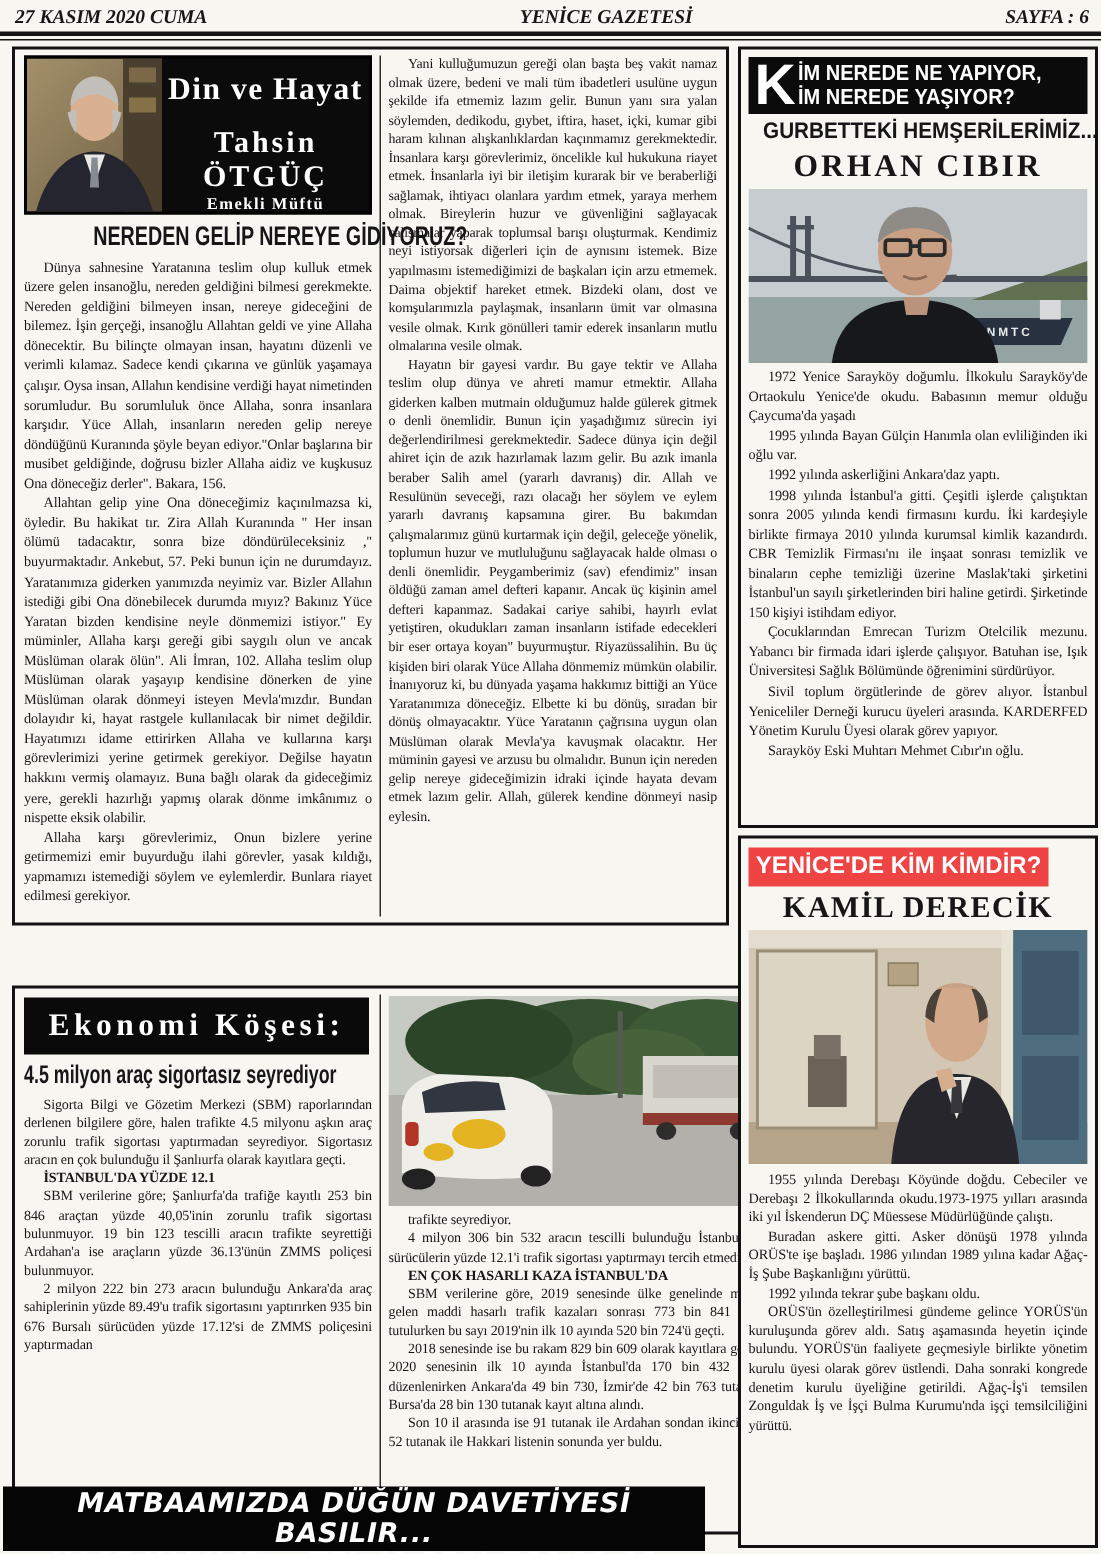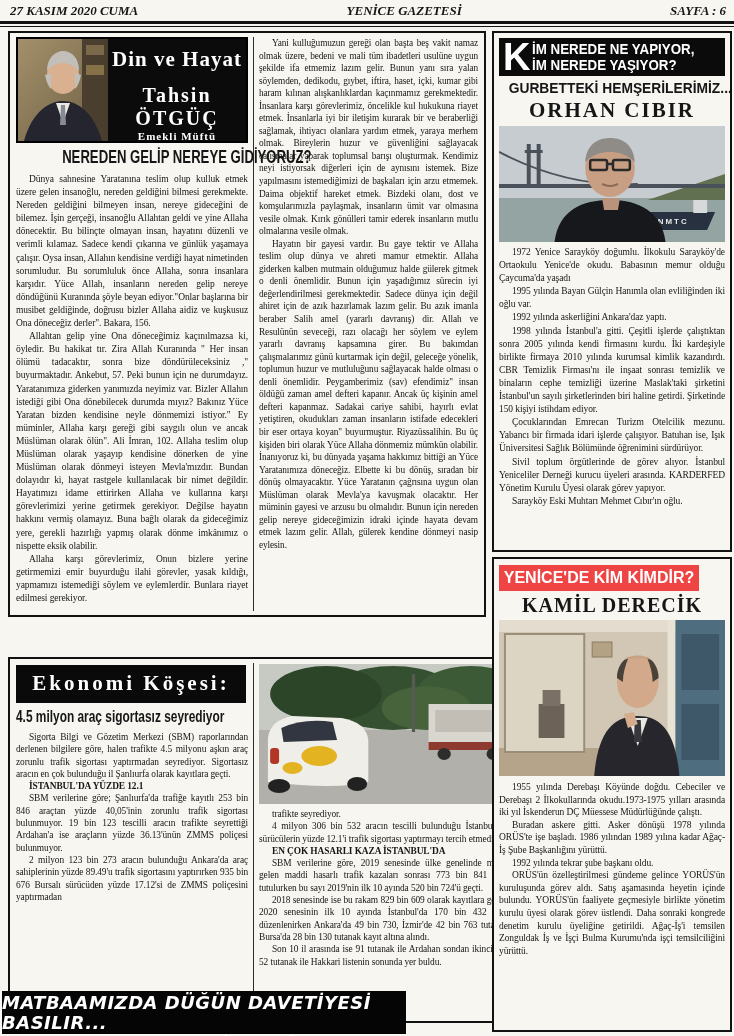--- a/index.html
+++ b/index.html
@@ -37,22 +37,22 @@
   .sub{font-weight:bold;}
   
   .eko-box{left:8px;top:622px;width:520px;height:366px;padding:4px 6px;margin-top:35px;}
   .eko-header{display:block;background:#0a0a0a;color:#fff;font-family:"Liberation Serif",serif;font-weight:bold;
               font-size:21px;letter-spacing:3px;padding:6px 8px 7px;margin:2px 2px 4px 0;text-align:center;}
   .eko-headline{display:inline-block;margin:0 0 4px;font-family:"Liberation Sans",sans-serif;font-weight:bold;
                 font-size:17px;white-space:nowrap;transform:scaleX(0.70);transform-origin:left;}
   .traffic-photo{width:100%;height:140px;margin:1px 0 4px;}
   .traffic-photo svg{display:block;width:100%;height:100%;}
   
-  .banner{position:absolute;left:2px;top:991px;width:404px;height:43px;background:#050505;color:#fff;
-          text-align:left;font-family:"DejaVu Sans",sans-serif;font-weight:bold;font-style:italic;
+  .banner{position:absolute;left:2px;top:991px;width:468px;height:43px;background:#050505;color:#fff;
+          text-align:center;font-family:"DejaVu Sans",sans-serif;font-weight:bold;font-style:italic;
           font-size:18px;line-height:20px;padding-top:2px;box-sizing:border-box;letter-spacing:0.5px;}
   
   .orhan-box{left:492px;top:31px;width:240px;height:521px;padding:4px 5px;}
   .kn-header{background:#0b0b0b;color:#fff;display:flex;align-items:center;padding:3px 4px;margin:1px 0 3px;}
   .kn-k{font-family:"Liberation Sans",sans-serif;font-weight:bold;font-size:38px;line-height:32px;margin-right:2px;}
   .kn-lines{font-family:"Liberation Sans",sans-serif;font-weight:bold;font-size:14.5px;line-height:16px;
             white-space:nowrap;transform:scaleX(0.92);transform-origin:left;}
   .kn-subtitle-wrap{text-align:center;}
   .kn-subtitle{display:inline-block;font-family:"Liberation Sans",sans-serif;font-weight:bold;font-size:15px;
                white-space:nowrap;transform:scaleX(0.92);transform-origin:center;}
@@ -127,21 +127,21 @@
   </section>
 
   <section class="box eko-box">
     <div class="cols">
       <div class="colA">
         <div class="eko-header">Ekonomi Köşesi:</div>
         <h2 class="eko-headline">4.5 milyon araç sigortasız seyrediyor</h2>
         <p class="t t3">Sigorta Bilgi ve Gözetim Merkezi (SBM) raporlarından derlenen bilgilere göre, halen trafikte 4.5 milyonu aşkın araç zorunlu trafik sigortası yaptırmadan seyrediyor. Sigortasız aracın en çok bulunduğu il Şanlıurfa olarak kayıtlara geçti.</p>
         <p class="t t3 sub">İSTANBUL'DA YÜZDE 12.1</p>
         <p class="t t3">SBM verilerine göre; Şanlıurfa'da trafiğe kayıtlı 253 bin 846 araçtan yüzde 40,05'inin zorunlu trafik sigortası bulunmuyor. 19 bin 123 tescilli aracın trafikte seyrettiği Ardahan'a ise araçların yüzde 36.13'ünün ZMMS poliçesi bulunmuyor.</p>
-        <p class="t t3">2 milyon 123 bin 273 aracın bulunduğu Ankara'da araç sahiplerinin yüzde 89.49'u trafik sigortasını yaptırırken 935 bin 676 Bursalı sürücüden yüzde 17.12'si de ZMMS poliçesini yaptırmadan</p>
+        <p class="t t3">2 milyon 222 bin 273 aracın bulunduğu Ankara'da araç sahiplerinin yüzde 89.49'u trafik sigortasını yaptırırken 935 bin 676 Bursalı sürücüden yüzde 17.12'si de ZMMS poliçesini yaptırmadan</p>
       </div>
       <div class="colrule"></div>
       <div class="colB">
         <div class="traffic-photo">
           <svg viewBox="0 0 234 140" preserveAspectRatio="none">
             <rect width="234" height="140" fill="#c7c9c3"></rect>
             <ellipse cx="120" cy="34" rx="60" ry="32" fill="#355030"></ellipse>
             <ellipse cx="60" cy="30" rx="50" ry="28" fill="#2c4427"></ellipse>
             <ellipse cx="190" cy="28" rx="48" ry="26" fill="#3d5a36"></ellipse>
             <ellipse cx="150" cy="44" rx="40" ry="22" fill="#46633c"></ellipse>

